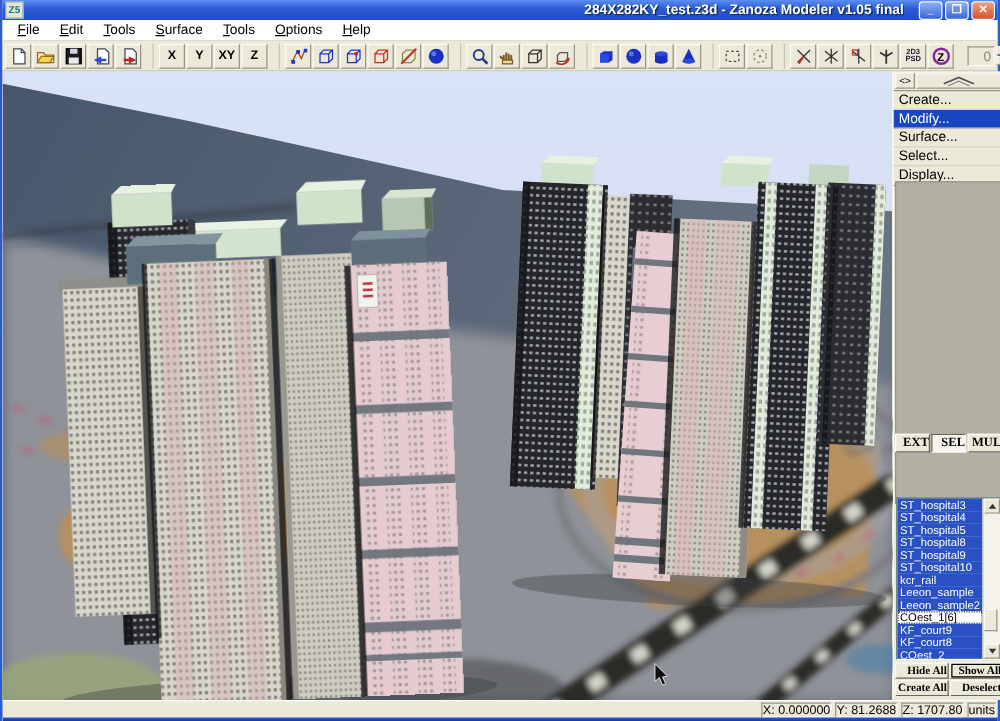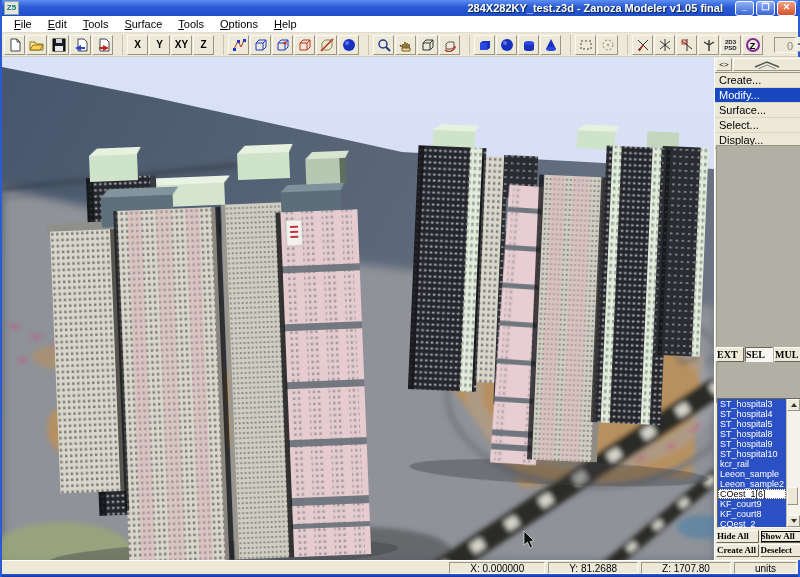--- a/index.html
+++ b/index.html
@@ -55,46 +55,46 @@
      font-size:8px;line-height:11px;text-align:center;box-sizing:border-box;}
   .pchev{flex:1;height:13px;border:1px solid;border-color:#fbfaf6 #9a9685 #9a9685 #fbfaf6;background:#ece9d8;
      display:flex;align-items:center;justify-content:center;box-sizing:border-box;}
   .pmenu{margin-top:1px;border-top:1px solid #9a9685;border-bottom:1px solid #9a9685;background:#ece9d8;}
   .pmi{height:14px;line-height:14px;padding-left:4px;border-bottom:1px solid #d8d4c4;font-size:11px;}
   .pmi.active{background:#1747c0;color:#fff;}
   .pmid{position:absolute;left:1px;top:88px;width:86px;height:258px;background:#b2afa4;
      border:1px solid #9a9685;box-sizing:border-box;}
   .pmodes{position:absolute;left:1px;top:290px;width:86px;display:flex;gap:1px;}
   .pmode{flex:1;height:15px;border:1px solid;border-color:#fbfaf6 #6a6758 #6a6758 #fbfaf6;background:#ece9d8;
-     font-size:10px;text-align:left;line-height:13px;box-sizing:border-box;font-family:"Liberation Serif",serif;font-weight:bold;}
+     font-size:10px;text-align:right;line-height:13px;box-sizing:border-box;font-family:"Liberation Serif",serif;font-weight:bold;}
   .pmode.pressed{border-color:#6a6758 #fbfaf6 #fbfaf6 #6a6758;background:#f6f5ef;}
   .plist{position:absolute;left:2px;top:341px;width:84px;height:130px;background:#7dd3fc;
      border:1px solid;border-color:#6a6758 #fbfaf6 #fbfaf6 #6a6758;box-sizing:border-box;display:flex;justify-content:flex-end;}
   .rows{flex:1;overflow:hidden;font-size:9px;line-height:10px;}
   .row{height:10px;padding-left:2px;white-space:nowrap;color:#000;}
   .row.sel{background:#2b50c4;color:#fff;}
   .row.focus{background:#fff;color:#000;outline:1px dotted #555;outline-offset:-1px;}
   .vsb{width:13px;background:#ece9d8;display:flex;flex-direction:column;border-left:1px solid #c8c4b4;}
   .vsb .btn{height:12px;background:#ece9d8;border:1px solid;border-color:#fbfaf6 #9a9685 #9a9685 #fbfaf6;
      display:flex;align-items:center;justify-content:center;box-sizing:border-box;}
   .vsb .btn i{width:0;height:0;border-left:3px solid transparent;border-right:3px solid transparent;display:block;}
   .vsb .btn.up i{border-bottom:4px solid #333;}
   .vsb .btn.dn i{border-top:4px solid #333;}
   .vsb .track{flex:1;position:relative;background:#f4f2ea;}
   .vsb .thumb{position:absolute;left:0;width:11px;height:18px;top:76px;background:#ece9d8;
      border:1px solid;border-color:#fbfaf6 #9a9685 #9a9685 #fbfaf6;box-sizing:border-box;}
   .pbtns{position:absolute;left:1px;top:473px;width:86px;display:grid;grid-template-columns:1fr 1fr;gap:1px;}
   .pbtn{height:13px;border:1px solid;border-color:#fbfaf6 #6a6758 #6a6758 #fbfaf6;background:#ece9d8;
-     font-size:9px;text-align:left;line-height:11px;box-sizing:border-box;font-family:"Liberation Serif",serif;font-weight:bold;}
+     font-size:9px;text-align:right;line-height:11px;box-sizing:border-box;font-family:"Liberation Serif",serif;font-weight:bold;}
   .pbtn.default{outline:1px solid #000;outline-offset:-2px;}
   
   .statusbar{position:absolute;left:0;top:560px;width:100%;height:14px;background:#ece9d8;border-top:1px solid #fff;
      display:flex;align-items:center;justify-content:flex-end;padding-right:1px;box-sizing:border-box;}
   .sfield{height:12px;border:1px solid;border-color:#9a9685 #fbfaf6 #fbfaf6 #9a9685;background:#ece9d8;
-     line-height:11px;padding:0 20px;margin-left:3px;box-sizing:border-box;font-size:10px;white-space:nowrap;}
+     line-height:11px;padding:0 0;margin-left:3px;box-sizing:border-box;font-size:10px;white-space:nowrap;}
   .bottomedge{position:absolute;left:0;top:574px;width:100%;height:3px;background:linear-gradient(180deg,#2a5ad4,#16379b);}
 </style>
 </head>
 <body>
 
 <div class="win">
 
   <div class="titlebar">
     <div class="appicon">Z5</div>
     <div class="title-text">284X282KY_test.z3d - Zanoza Modeler v1.05 final</div>

